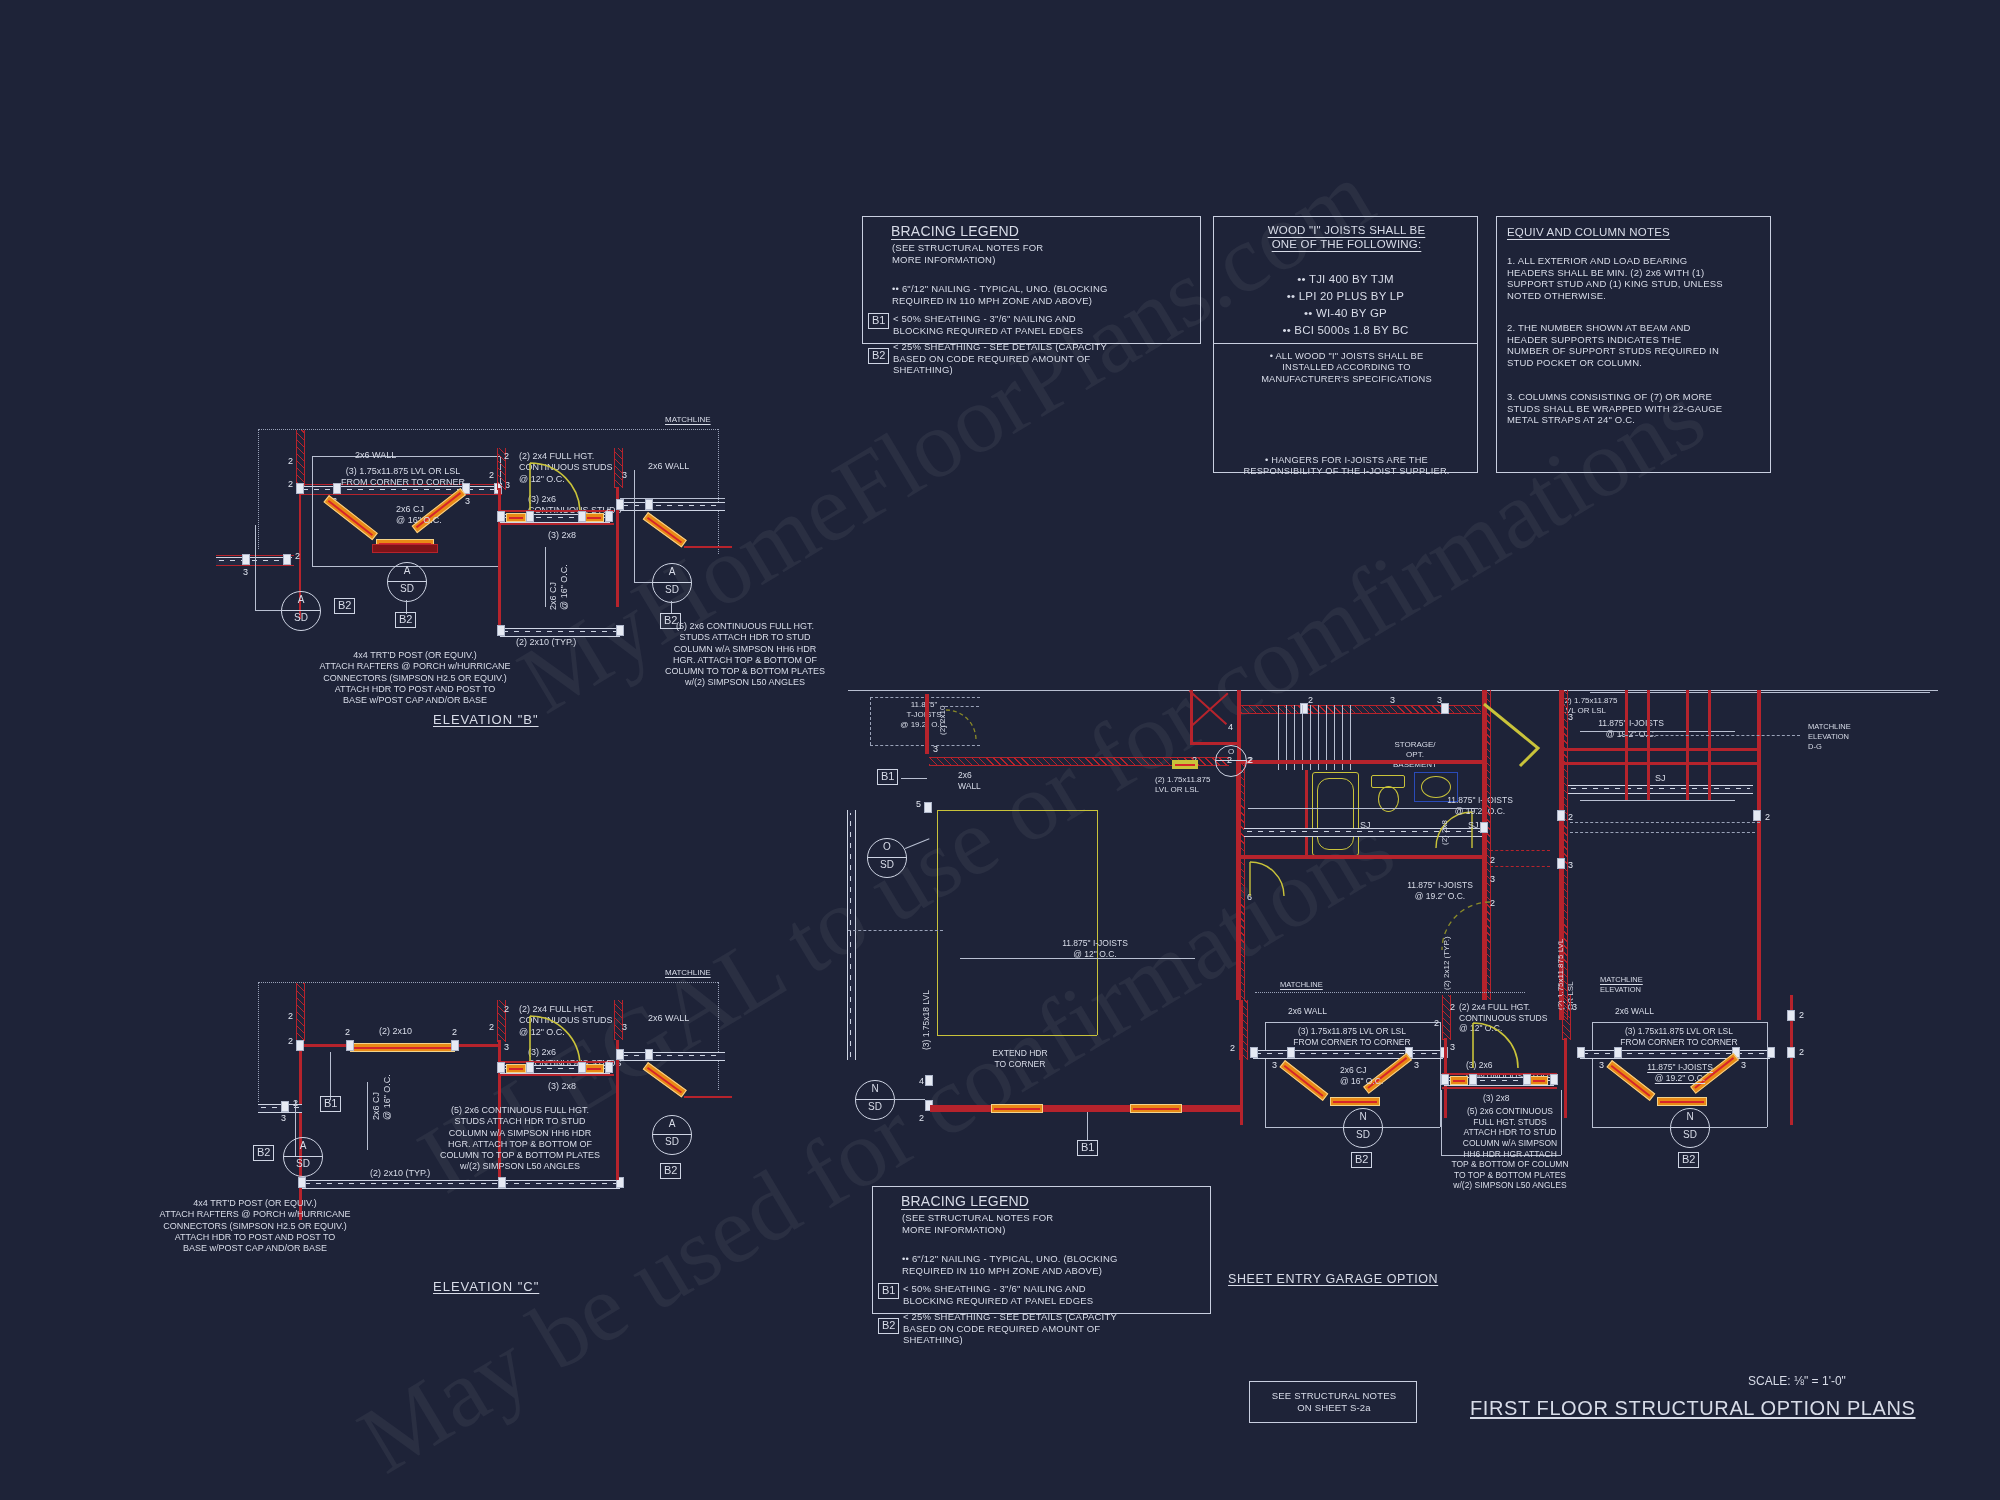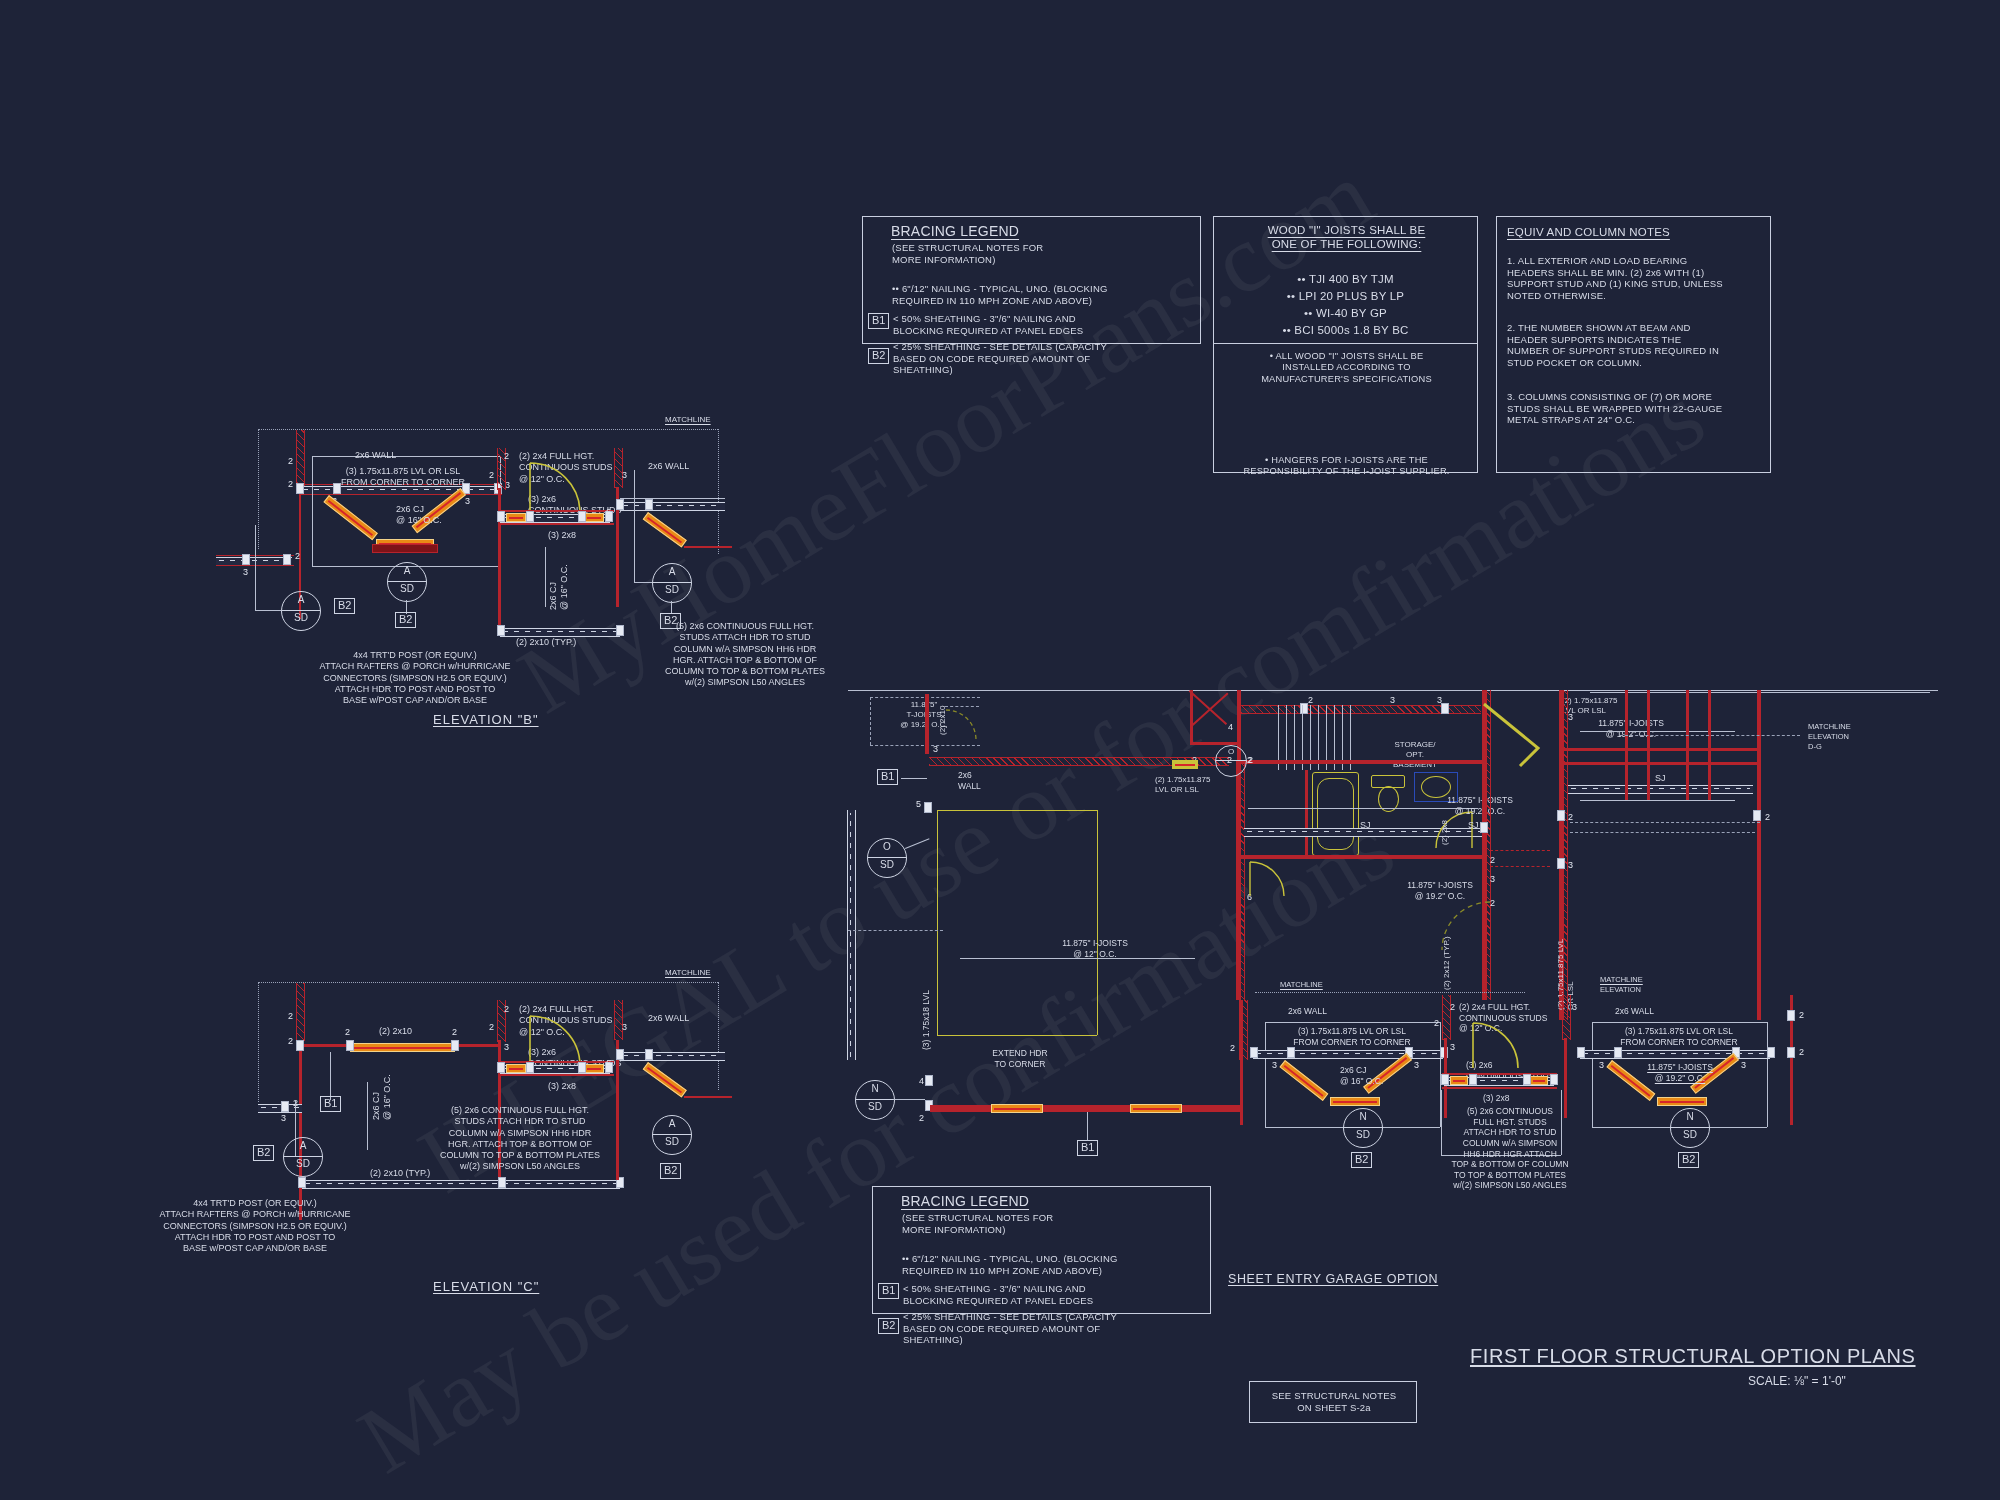--- a/index.html
+++ b/index.html
@@ -707,17 +707,17 @@
     <div class="hatchv" style="left:1239px;top:1000px;height:60px;"></div>
     <div class="num" style="left:1230px;top:1043px;">2</div>
 
     <div class="lbl u" style="left:1228px;top:1272px;font-size:12.5px;letter-spacing:.6px;">SHEET ENTRY GARAGE OPTION</div>
 
     <div class="box" style="left:1249px;top:1381px;width:168px;height:42px;">
       <div class="note ctr" style="left:0;top:8px;width:168px;text-align:center;font-size:9.5px;">SEE STRUCTURAL NOTES
 ON SHEET S-2a</div>
     </div>
 
-    <div class="lbl u" style="left:1470px;top:1344px;font-size:20px;letter-spacing:.6px;">FIRST FLOOR STRUCTURAL OPTION PLANS</div>
+    <div class="lbl u" style="left:1470px;top:1396px;font-size:20px;letter-spacing:.6px;">FIRST FLOOR STRUCTURAL OPTION PLANS</div>
     <div class="lbl" style="left:1748px;top:1374px;font-size:12px;">SCALE: ⅛" = 1'-0"</div>
   </div>
 
 </div>
 
 </body></html>

